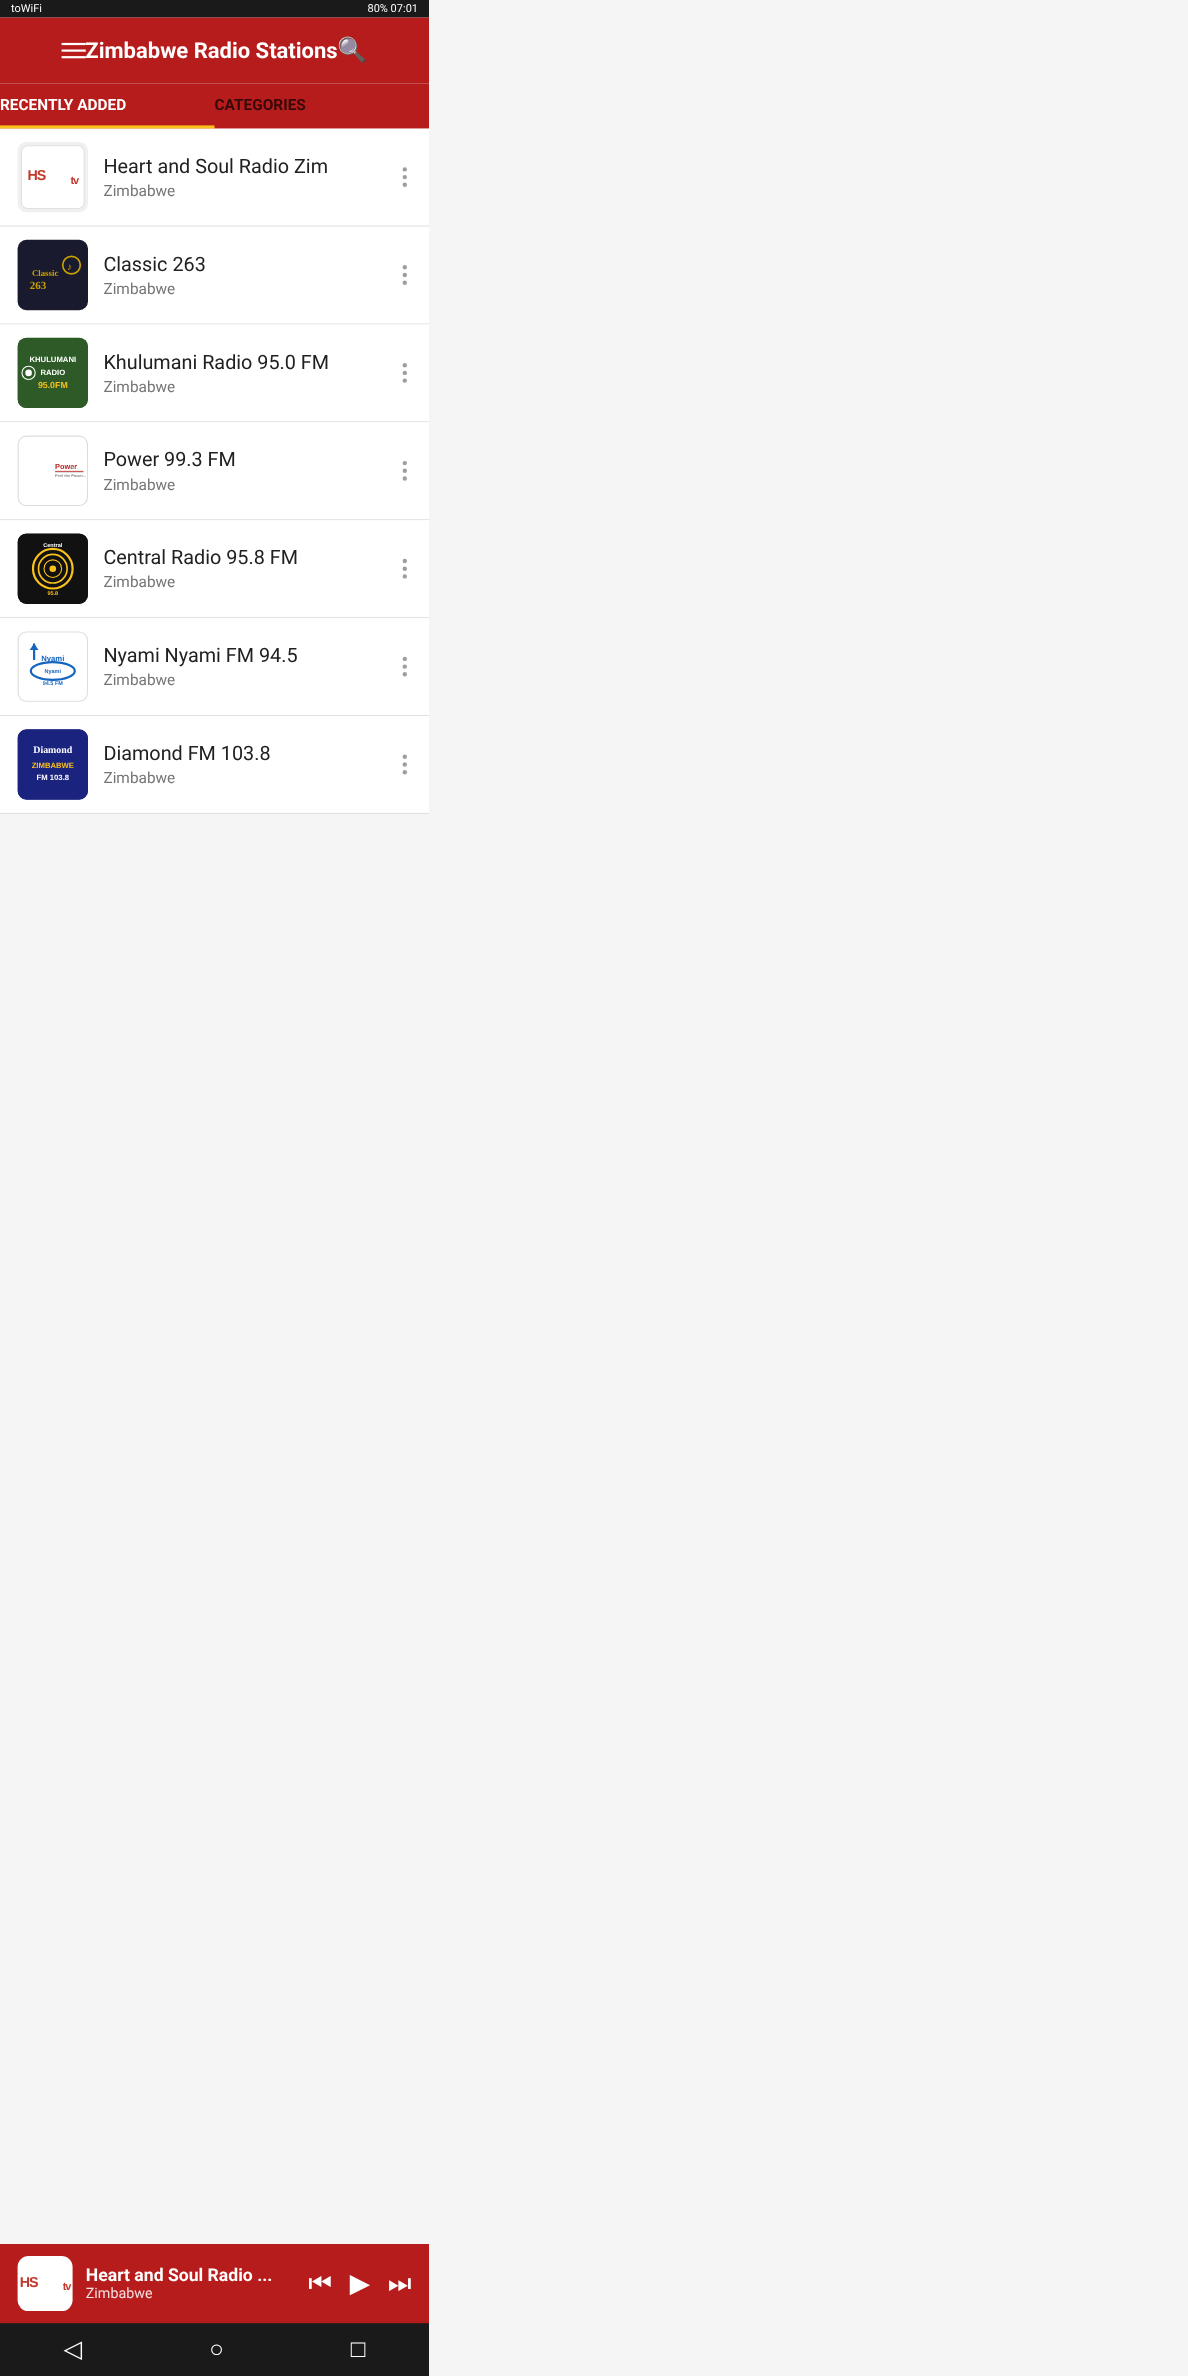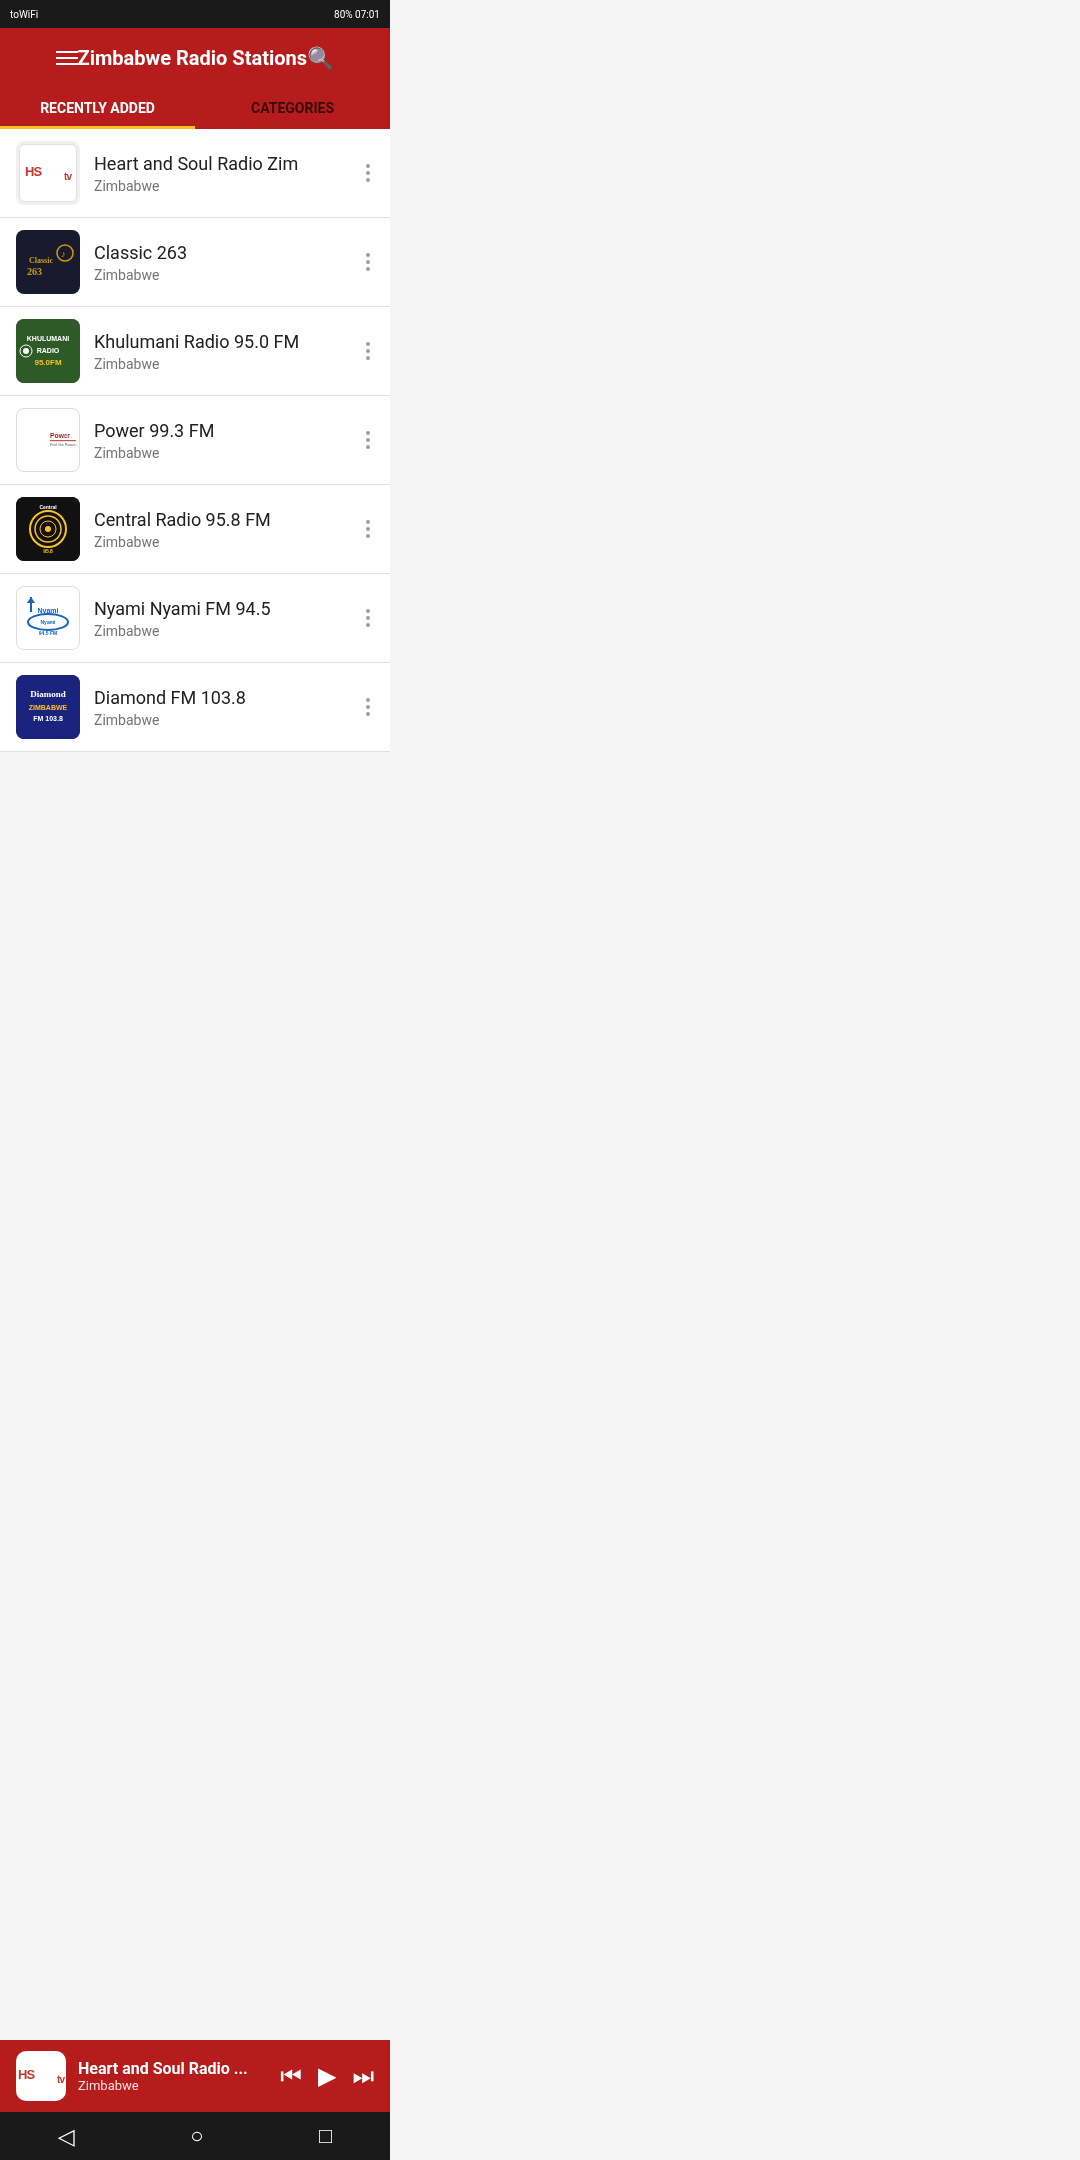--- a/index.html
+++ b/index.html
@@ -16,21 +16,21 @@
 
     
     .status-bar {
       background: #1a1a1a;
       color: white;
       font-size: 11px;
       display: flex;
       justify-content: space-between;
       align-items: center;
       padding: 4px 10px;
-      height: 28px;
+      height: 16px;
     }
     .status-left { font-size: 10px; }
     .status-right { font-size: 10px; display: flex; gap: 4px; align-items: center; }
 
     
     .app-header {
       background: #b71c1c;
       color: white;
       display: flex;
       align-items: center;
@@ -62,21 +62,20 @@
     }
 
     
     .tabs {
       background: #b71c1c;
       display: flex;
       border-bottom: 3px solid #b71c1c;
     }
     .tab {
       flex: 1;
-      text-align: center;
       padding: 12px 0 10px;
       font-size: 14px;
       font-weight: bold;
       color: white;
       cursor: pointer;
       position: relative;
     }
     .tab.active::after {
       content: '';
       position: absolute;

